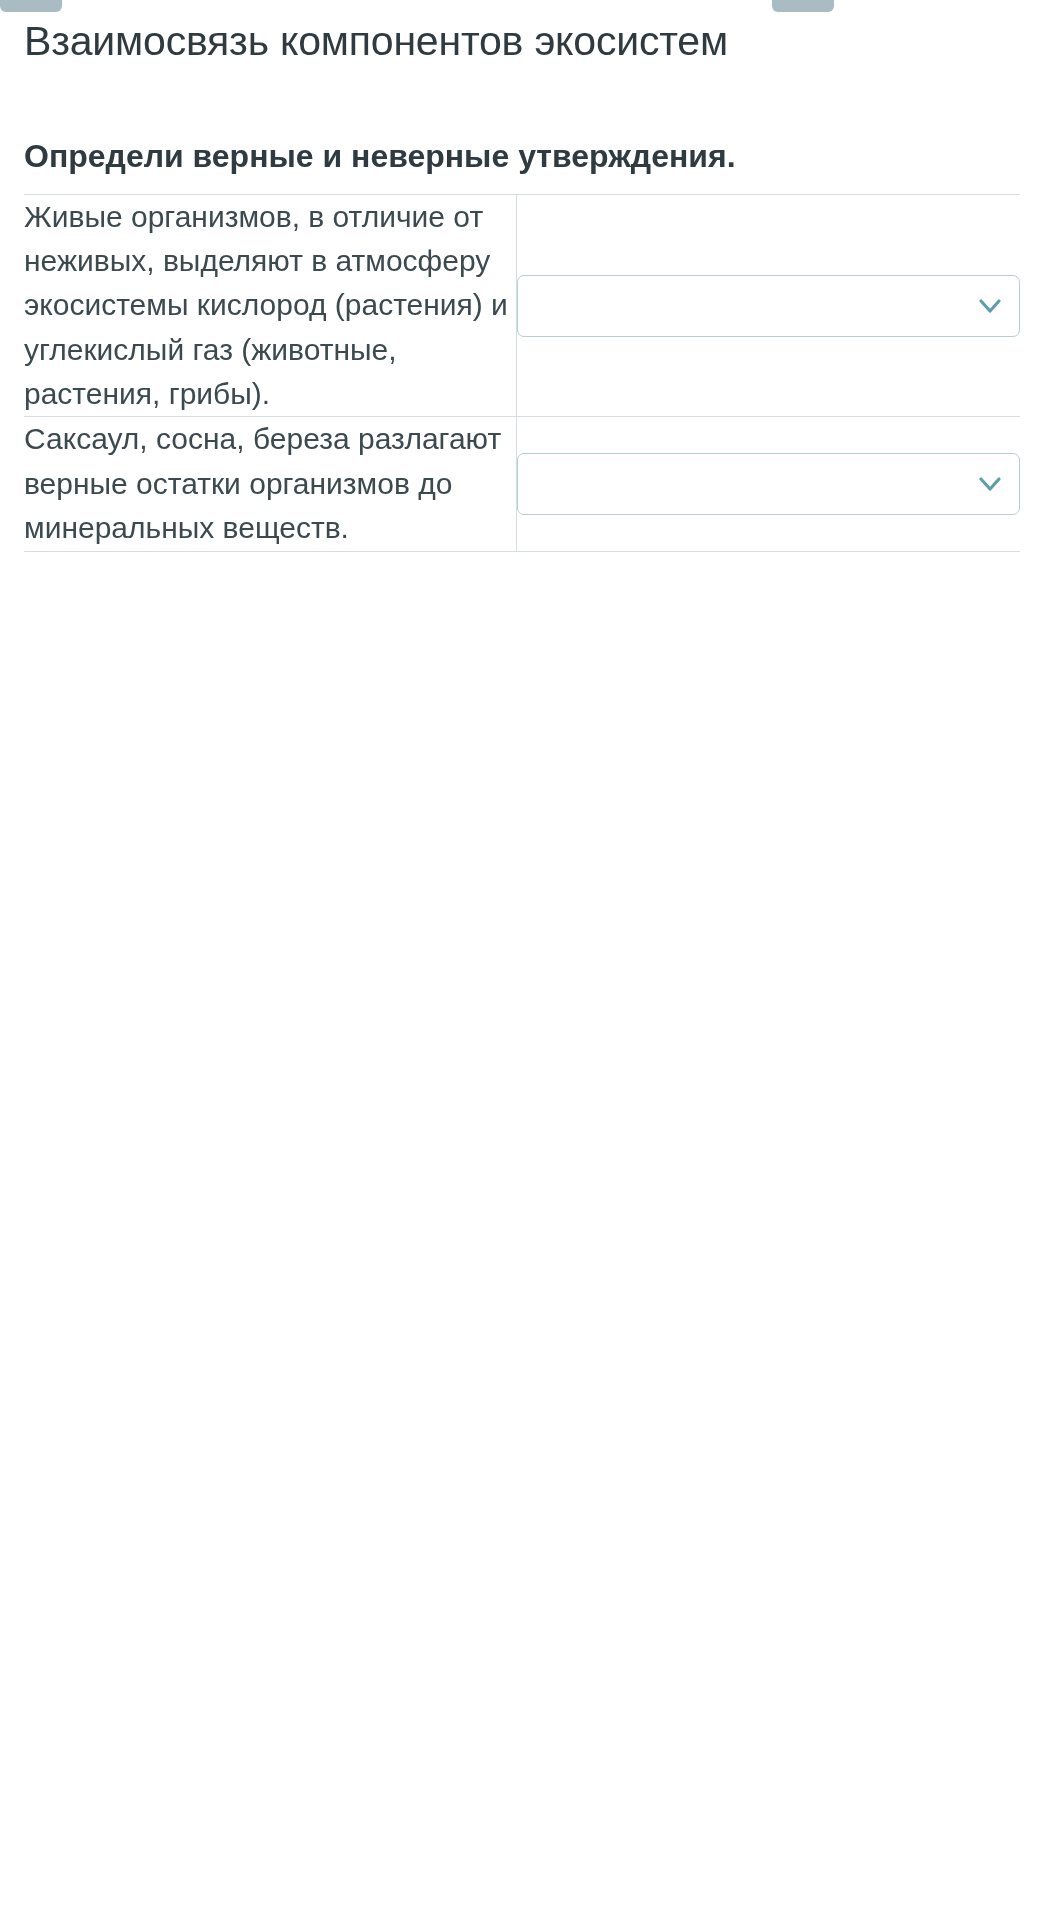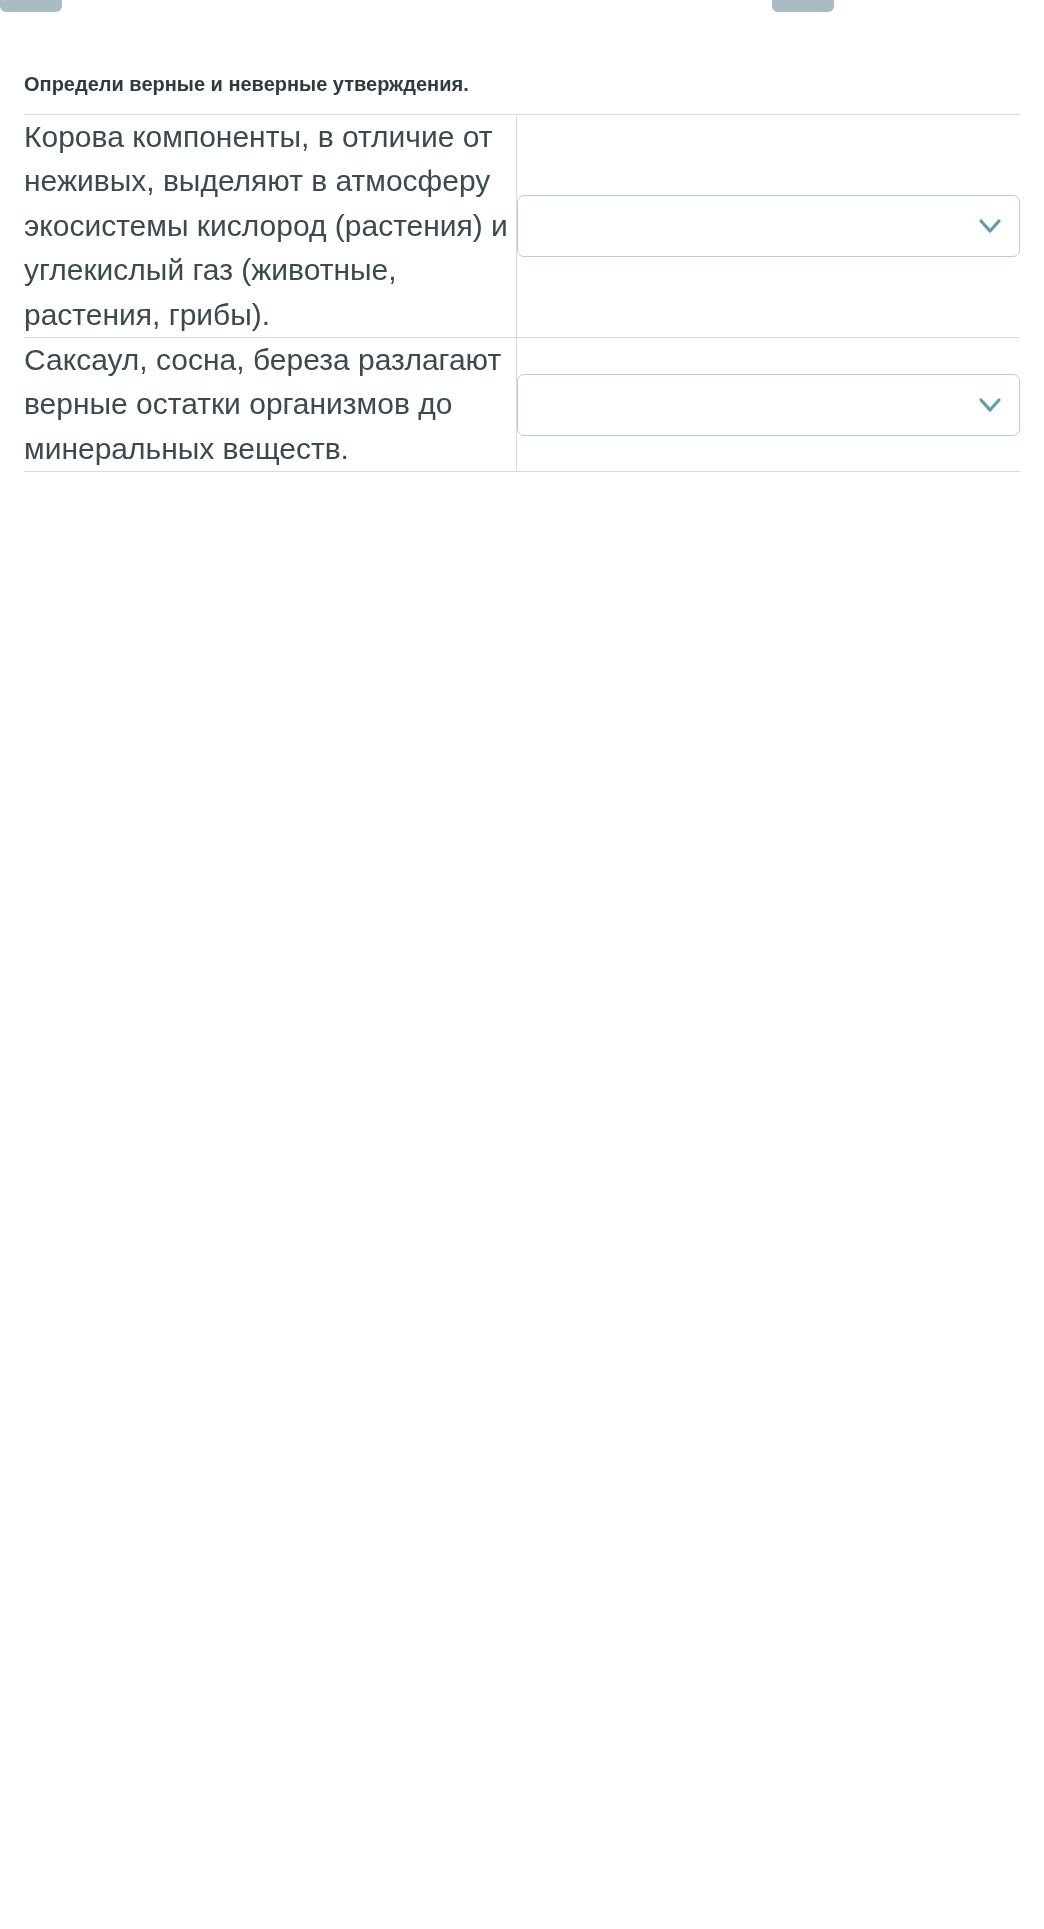--- a/index.html
+++ b/index.html
@@ -43,21 +43,21 @@
   h1.title {
     font-size: 41px;
     font-weight: 400;
     line-height: 1.15;
     color: #2f3b40;
     margin: 18px 0 0 0;
     letter-spacing: -0.2px;
   }
 
   .prompt {
-    font-size: 20px;
+    font-size: 32px;
     font-weight: bold;
     color: #2f3b40;
     margin: 72px 0 18px 0;
     line-height: 1.2;
   }
 
   table.statements {
     border-collapse: collapse;
     width: 996px;
     table-layout: fixed;
@@ -121,27 +121,28 @@
 </head>
 <body>
 
 <div class="top-stubs">
   <div class="stub left"></div>
   <div class="stub right"></div>
 </div>
 
 <div class="page">
 
+  <h1 class="title">Взаимосвязь компонентов экосистем</h1>
 
   <div class="prompt">Определи верные и неверные утверждения.</div>
 
   <table class="statements">
     <tbody>
       <tr>
-        <td class="stmt">Корова компоненты, в отличие от неживых, выделяют в атмосферу экосистемы кислород (растения) и углекислый газ (животные, растения, грибы).</td>
+        <td class="stmt">Живые организмов, в отличие от неживых, выделяют в атмосферу экосистемы кислород (растения) и углекислый газ (животные, растения, грибы).</td>
         <td class="answer">
           <div class="select-box">
             <span class="value"></span>
             <span class="chev">
               <svg width="26" height="26" viewBox="0 0 26 26" xmlns="http://www.w3.org/2000/svg">
                 <path d="M4 8 L13 18 L22 8" fill="none" stroke="#5f9ea6" stroke-width="3.2" stroke-linecap="round" stroke-linejoin="round"></path>
               </svg>
             </span>
           </div>
         </td>

